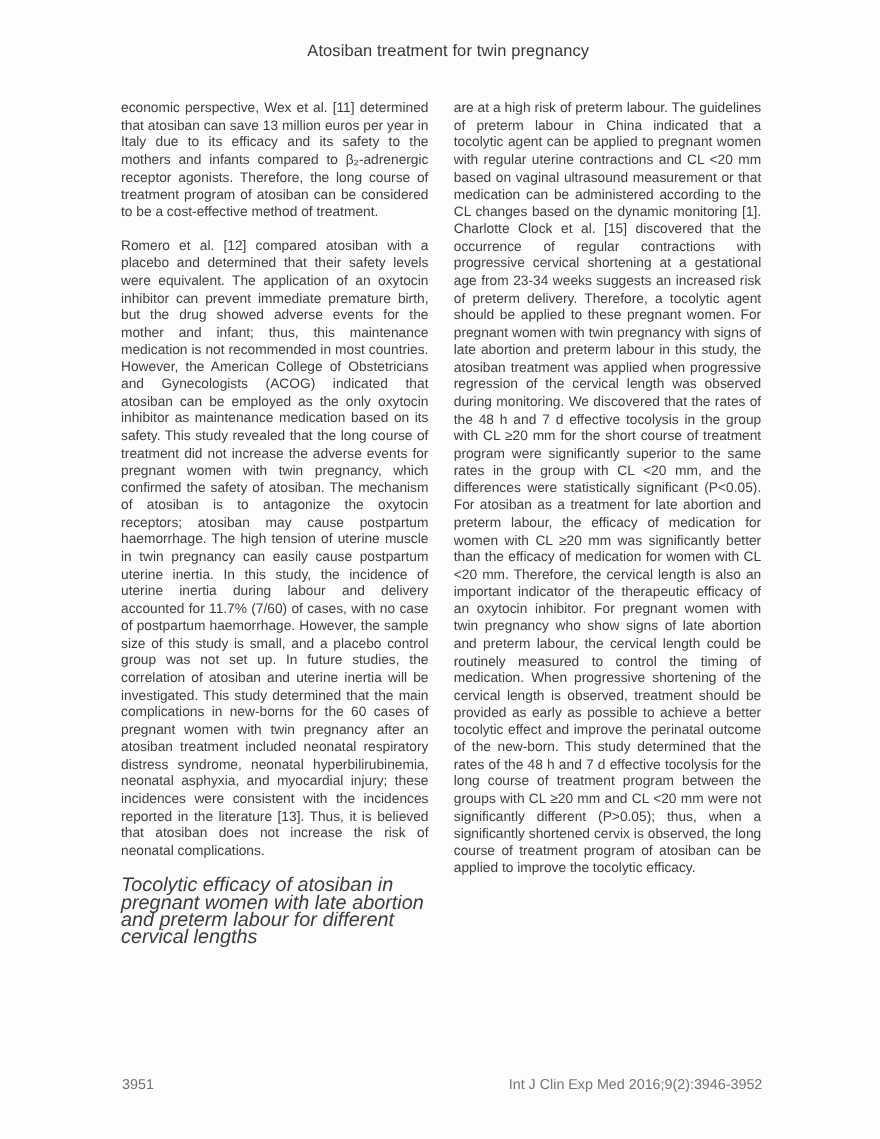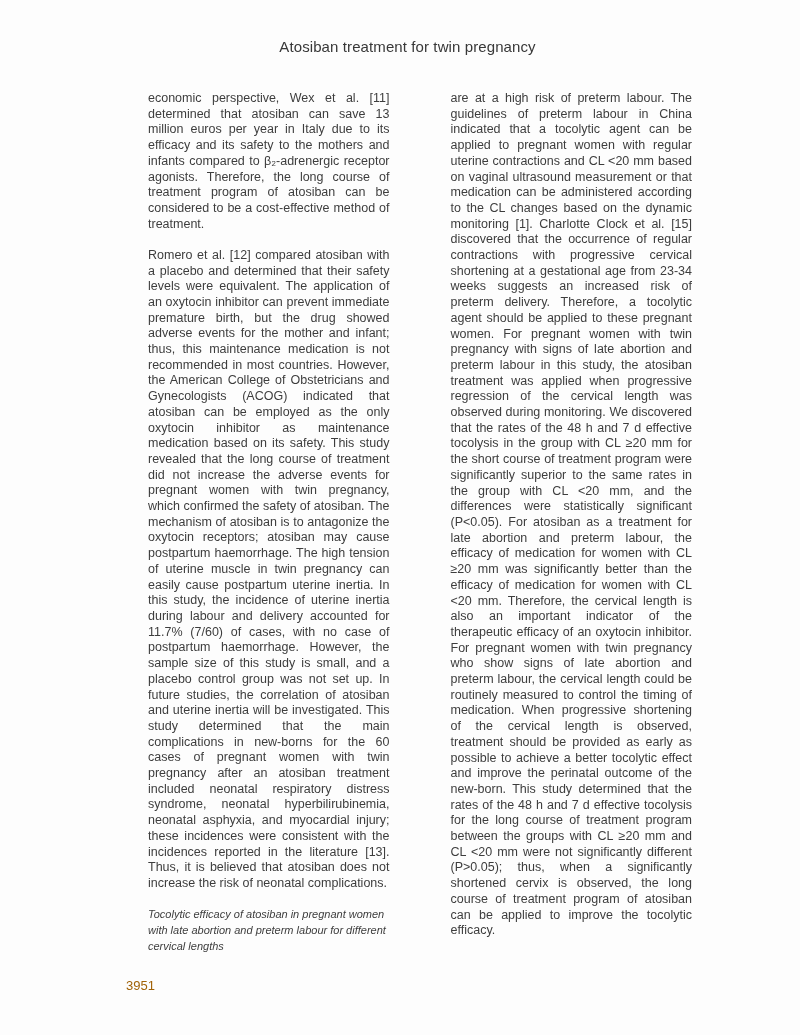--- a/index.html
+++ b/index.html
@@ -31,50 +31,49 @@
     position: absolute;
     top: 91px;
     left: 110px;
     width: 582px;
     display: flex;
     gap: 23px;
   }
   .col {
     flex: 1 1 0;
     min-width: 0;
-    margin-left: 38px;
   }
   .col p.body {
     margin: 0 0 15.5px 0;
     font-size: 12.5px;
     line-height: 15.7px;
     text-align: justify;
     text-justify: inter-word;
     hyphens: auto;
     -webkit-hyphens: auto;
     color: #3d3d3d;
   }
   .col .subheading {
     margin: 0 0 15.5px 0;
-    font-size: 11px;
+    font-size: 18px;
     line-height: 15.7px;
     font-weight: normal;
     font-style: italic;
     text-align: left;
     color: #3d3d3d;
   }
   .footer {
     position: absolute;
     top: 978px;
-    left: 126px;
+    left: 111px;
     width: 582px;
     display: flex;
     justify-content: space-between;
     font-size: 13px;
-    color: #a16207;
+    color: #737373;
   }
 </style>
 </head>
 <body>
 
 <div class="page">
 
   <header class="running-head">
     <span>Atosiban treatment for twin pregnancy</span>
   </header>
@@ -88,15 +87,16 @@
     </section>
 
     <section class="col">
       <p class="body">are at a high risk of preterm labour. The guidelines of preterm labour in China indicated that a tocolytic agent can be applied to pregnant women with regular uterine contractions and CL &lt;20 mm based on vaginal ultrasound measurement or that medication can be administered according to the CL changes based on the dynamic monitoring [1]. Charlotte Clock et al. [15] discovered that the occurrence of regular contractions with progressive cervical shortening at a gestational age from 23-34 weeks suggests an increased risk of preterm delivery. Therefore, a tocolytic agent should be applied to these pregnant women. For pregnant women with twin pregnancy with signs of late abortion and preterm labour in this study, the atosiban treatment was applied when progressive regression of the cervical length was observed during monitoring. We discovered that the rates of the 48 h and 7 d effective tocolysis in the group with CL ≥20 mm for the short course of treatment program were significantly superior to the same rates in the group with CL &lt;20 mm, and the differences were statistically significant (P&lt;0.05). For atosiban as a treatment for late abortion and preterm labour, the efficacy of medication for women with CL ≥20 mm was significantly better than the efficacy of medication for women with CL &lt;20 mm. Therefore, the cervical length is also an important indicator of the therapeutic efficacy of an oxytocin inhibitor. For pregnant women with twin pregnancy who show signs of late abortion and preterm labour, the cervical length could be routinely measured to control the timing of medication. When progressive shortening of the cervical length is observed, treatment should be provided as early as possible to achieve a better tocolytic effect and improve the perinatal outcome of the new-born. This study determined that the rates of the 48 h and 7 d effective tocolysis for the long course of treatment program between the groups with CL ≥20 mm and CL &lt;20 mm were not significantly different (P&gt;0.05); thus, when a significantly shortened cervix is observed, the long course of treatment program of atosiban can be applied to improve the tocolytic efficacy.</p>
     </section>
 
   </main>
 
   <footer class="footer">
     <span>3951</span>
+    <span>Int J Clin Exp Med 2016;9(2):3946-3952</span>
   </footer>
 
 </div>
 
 </body></html>

